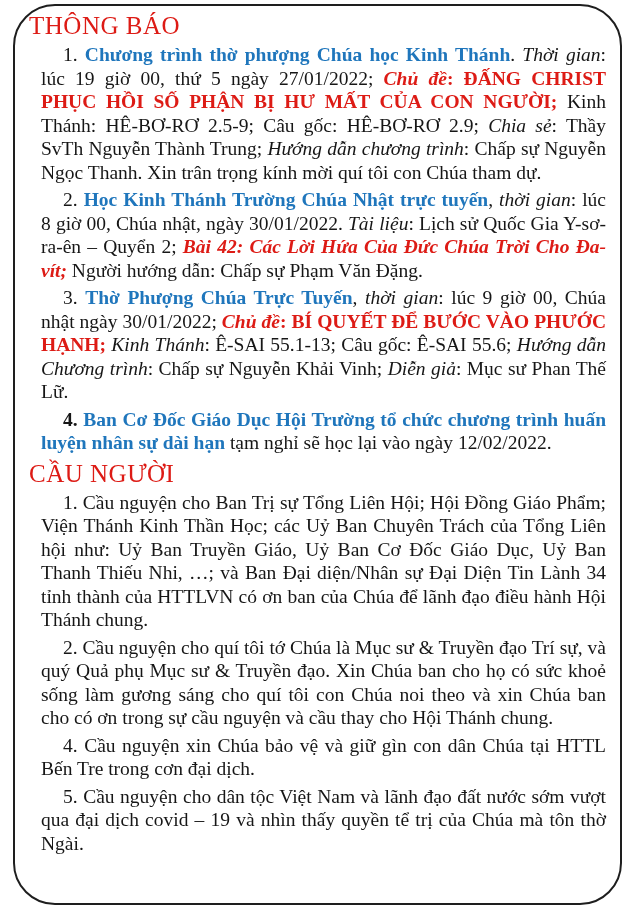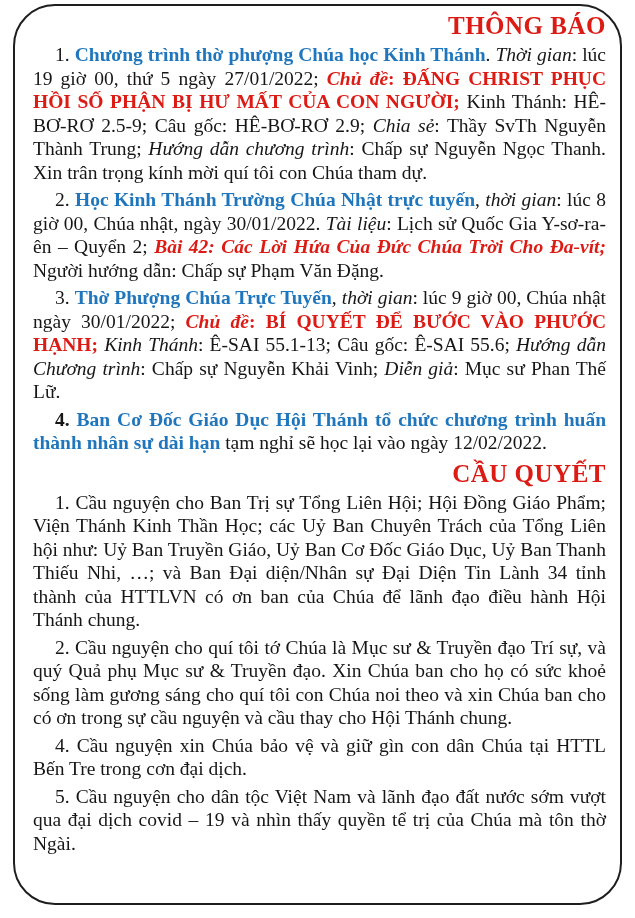--- a/index.html
+++ b/index.html
@@ -20,27 +20,27 @@
   .frame{
     position:absolute;left:13px;top:4px;width:609px;height:901px;
     box-sizing:border-box;
     border:2.5px solid var(--border);
     border-radius:42px;
     padding:4px 14px 0 14px;
     overflow:hidden;
   }
   h1.sec-title{
     margin:1px 0 2px 0;
-    text-align:right;
+    text-align:left;
     color:var(--heading_red);
-    font-size:25px;line-height:30px;font-weight:bold;
+    font-size:25px;line-height:30px;font-weight:normal;
     letter-spacing:.5px;
   }
   p.para{
-    margin:2px 0 4px 4px;
+    margin:2px 0 4px 12px;
     text-align:justify;
     text-indent:22px;
     font-size:19.5px;
     line-height:23.5px;
   }
   .i{font-style:italic;}
   .b{font-weight:bold;}
   .bb{color:var(--accent_blue);font-weight:bold;}
   .rb{color:var(--heading_red);font-weight:bold;}
   .rbi{color:var(--heading_red);font-weight:bold;font-style:italic;}
@@ -51,23 +51,23 @@
 <div class="frame">
 
   <h1 class="sec-title">THÔNG BÁO</h1>
 
   <p class="para"><span>1. </span><span class="bb">Chương trình thờ phượng Chúa học Kinh Thánh</span><span>. </span><span class="i">Thời gian</span><span>: lúc 19 giờ 00, thứ 5 ngày 27/01/2022; </span><span class="rbi">Chủ đề</span><span class="rb">: </span><span class="rb">ĐẤNG CHRIST PHỤC HỒI SỐ PHẬN BỊ HƯ MẤT CỦA CON NGƯỜI;</span><span> Kinh Thánh: HÊ-BƠ-RƠ 2.5-9; Câu gốc: HÊ-BƠ-RƠ 2.9; </span><span class="i">Chia sẻ</span><span>: Thầy SvTh Nguyễn Thành Trung; </span><span class="i">Hướng dẫn chương trình</span><span>: Chấp sự Nguyễn Ngọc Thanh. Xin trân trọng kính mời quí tôi con Chúa tham dự.</span></p>
 
   <p class="para"><span>2. </span><span class="bb">Học Kinh Thánh Trường Chúa Nhật trực tuyến</span><span>, </span><span class="i">thời gian</span><span>: lúc 8 giờ 00, Chúa nhật, ngày 30/01/2022. </span><span class="i">Tài liệu</span><span>: Lịch sử Quốc Gia Y-sơ-ra-ên – Quyển 2; </span><span class="rbi">Bài 42: Các Lời Hứa Của Đức Chúa Trời Cho Đa-vít;</span><span> Người hướng dẫn: Chấp sự Phạm Văn Đặng.</span></p>
 
   <p class="para"><span>3. </span><span class="bb">Thờ Phượng Chúa Trực Tuyến</span><span>, </span><span class="i">thời gian</span><span>: lúc 9 giờ 00, Chúa nhật ngày 30/01/2022; </span><span class="rbi">Chủ đề</span><span class="rb">: </span><span class="rb">BÍ QUYẾT ĐỂ BƯỚC VÀO PHƯỚC HẠNH; </span><span class="i">Kinh Thánh</span><span>: Ê-SAI 55.1-13; Câu gốc: Ê-SAI 55.6; </span><span class="i">Hướng dẫn Chương trình</span><span>: Chấp sự Nguyễn Khải Vinh; </span><span class="i">Diễn giả</span><span>: Mục sư Phan Thế Lữ.</span></p>
 
-  <p class="para"><span class="b">4. </span><span class="bb">Ban Cơ Đốc Giáo Dục Hội Thánh tổ chức chương trình huấn thành nhân sự dài hạn</span><span> tạm nghỉ sẽ học lại vào ngày 12/02/2022.</span></p>
+  <p class="para"><span class="b">4. </span><span class="bb">Ban Cơ Đốc Giáo Dục Hội Trường tổ chức chương trình huấn luyện nhân sự dài hạn</span><span> tạm nghỉ sẽ học lại vào ngày 12/02/2022.</span></p>
 
-  <h1 class="sec-title">CẦU QUYẾT</h1>
+  <h1 class="sec-title">CẦU NGƯỜI</h1>
 
   <p class="para"><span>1. </span><span>Cầu nguyện cho Ban Trị sự Tổng Liên Hội; Hội Đồng Giáo Phẩm; Viện Thánh Kinh Thần Học; các Uỷ Ban Chuyên Trách của Tổng Liên hội như: Uỷ Ban Truyền Giáo, Uỷ Ban Cơ Đốc Giáo Dục, Uỷ Ban Thanh Thiếu Nhi, …; và Ban Đại diện/Nhân sự Đại Diện Tin Lành 34 tỉnh thành của HTTLVN có ơn ban của Chúa để lãnh đạo điều hành Hội Thánh chung.</span></p>
 
   <p class="para"><span>2. </span><span>Cầu nguyện cho quí tôi tớ Chúa là Mục sư &amp; Truyền đạo Trí sự, và quý Quả phụ Mục sư &amp; Truyền đạo. Xin Chúa ban cho họ có sức khoẻ sống làm gương sáng cho quí tôi con Chúa noi theo và xin Chúa ban cho có ơn trong sự cầu nguyện và cầu thay cho Hội Thánh chung.</span></p>
 
 
   <p class="para"><span>4. </span><span>Cầu nguyện xin Chúa bảo vệ và giữ gìn con dân Chúa tại HTTL Bến Tre trong cơn đại dịch.</span></p>
 
   <p class="para"><span>5. </span><span>Cầu nguyện cho dân tộc Việt Nam và lãnh đạo đất nước sớm vượt qua đại dịch covid – 19 và nhìn thấy quyền tể trị của Chúa mà tôn thờ Ngài.</span></p>
 

